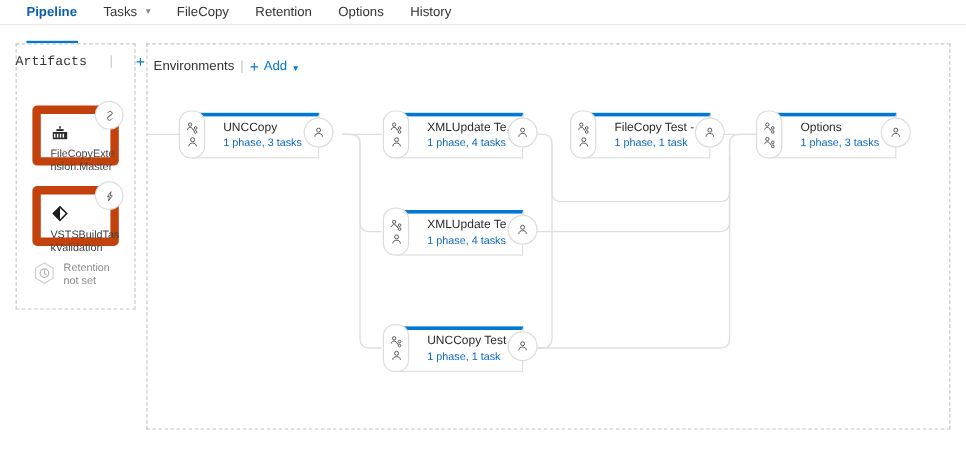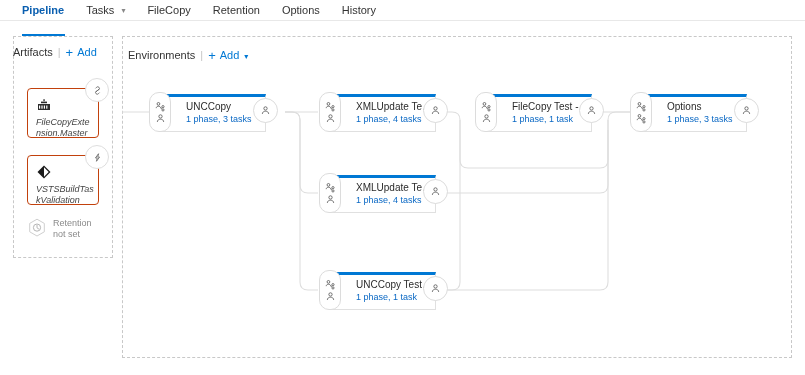--- a/index.html
+++ b/index.html
@@ -41,33 +41,32 @@
   }
 
   
   #artifacts-panel{
     position:absolute;left:13px;top:36px;width:98px;height:220px;
     border:1px dashed #c8c8c8;background:#fff;
   }
   #artifacts-header{
     position:absolute;left:13px;top:46px;
     font-size:11px;color:#333;white-space:nowrap;
-    display:flex;align-items:center;gap:0;
+    display:flex;align-items:center;gap:12px;font-family:Liberation Mono, monospace;
   }
   .hdr-title{color:#333;}
   .hdr-sep{color:#c5c5c5;margin:0 5px;}
   .hdr-plus{color:#0078d4;font-size:13px;line-height:11px;margin-right:4px;}
   .hdr-add{color:#0078d4;cursor:pointer;}
   .hdr-caret{color:#0078d4;font-size:8px;margin-left:5px;}
 
   .artifact-card{
     position:absolute;width:72px;
-    border:1px solid #c2410c;border-radius:4px;background:#fff;
+    border:7px solid #c2410c;border-radius:4px;background:#fff;
     box-sizing:border-box;
-    font-style:italic;
   }
   .artifact-badge{
     position:absolute;right:-11px;top:-11px;
     width:22px;height:22px;border-radius:50%;
     border:1px solid #dedede;background:#fff;
     display:flex;align-items:center;justify-content:center;
   }
   .artifact-icon{
     position:absolute;left:8px;top:8px;width:16px;height:16px;
   }

